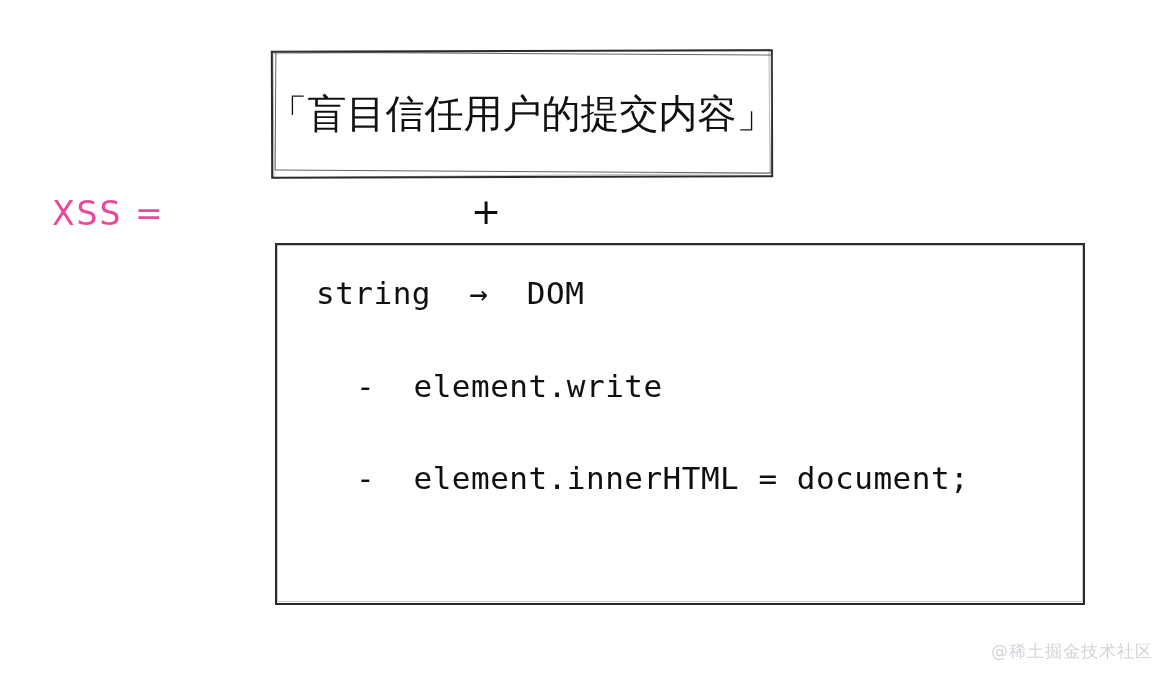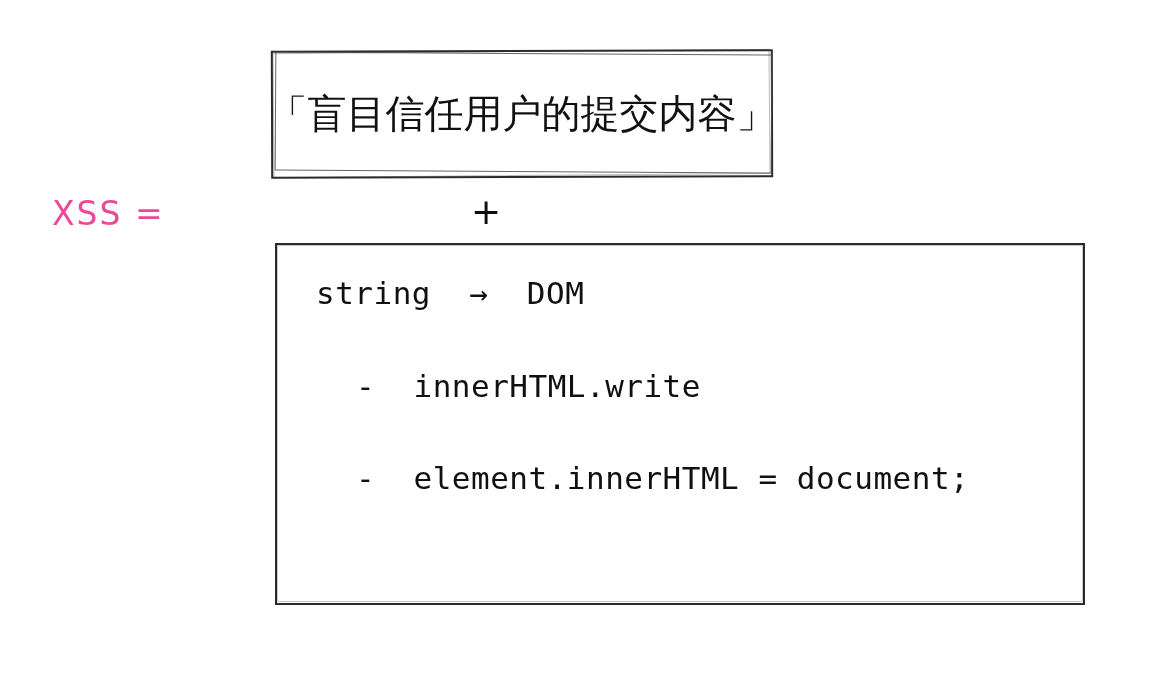--- a/index.html
+++ b/index.html
@@ -183,19 +183,20 @@
   </div>
 
   <div class="plus-sign">+</div>
 
   <div class="code-box">
     <div class="edge-ghost"></div>
     <div class="edge-outer"></div>
 
     <div class="code-lines">
       <div class="code-line head">string  →  DOM</div>
-      <div class="code-line b1">-  innerHTML.write</div>
+      <div class="code-line b1">-  element.write</div>
       <div class="code-line b2">-  element.innerHTML = document;</div>
     </div>
   </div>
 
+  <div class="watermark">@稀土掘金技术社区</div>
 
 </div>
 
 </body></html>

